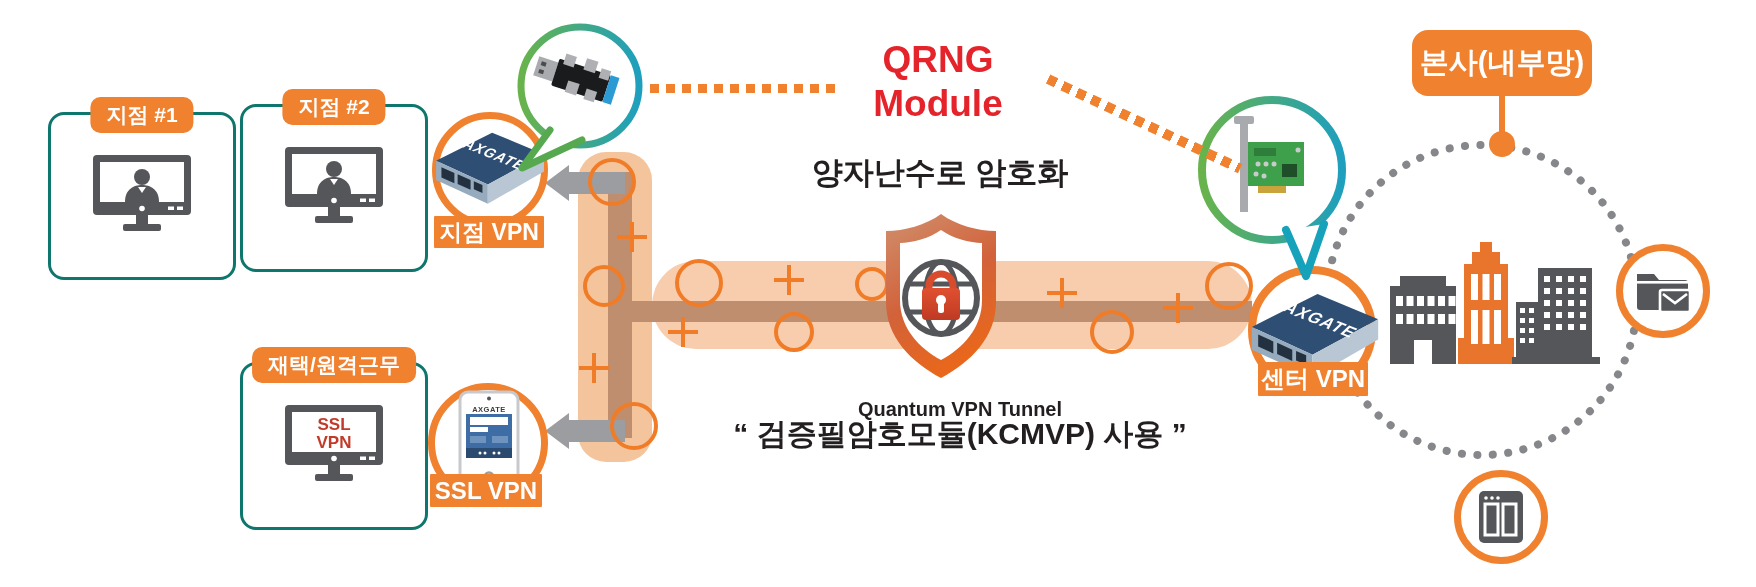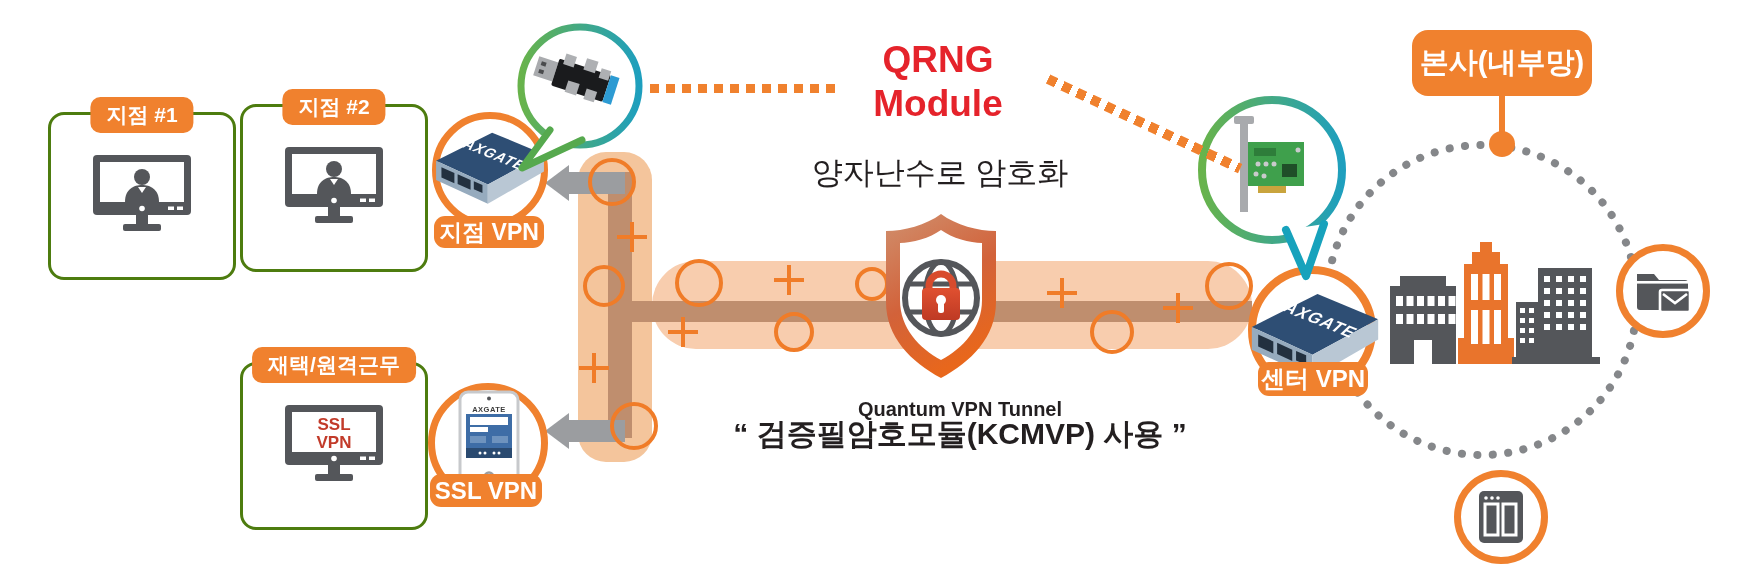--- a/index.html
+++ b/index.html
@@ -1,43 +1,43 @@
 <!DOCTYPE html>
 <html><head>
 <meta charset="utf-8">
 <style>
   html,body{margin:0;padding:0;background:#fff;}
   .stage{position:relative;width:1756px;height:587px;background:#ffffff;overflow:hidden;
          font-family:"Liberation Sans",sans-serif;color:#231F20;}
   .abs{position:absolute;}
   
-  .ubox{position:absolute;width:182px;height:162px;border:3px solid #4d7c0f;border-radius:16px;background:#fff;}
+  .ubox{position:absolute;width:182px;height:162px;border:3px solid #0f766e;border-radius:16px;background:#fff;}
   .tag{position:absolute;left:50%;top:-18px;transform:translateX(-50%);background:#F0812E;color:#fff;
        font-weight:700;font-size:21px;height:36px;line-height:36px;padding:0 16px;border-radius:10px;white-space:nowrap;}
   
   .vband{position:absolute;left:578px;top:152px;width:74px;height:310px;border-radius:28px;background:#F4C59C;}
   .hband{position:absolute;left:652px;top:261px;width:600px;height:88px;border-radius:44px;background:#F8CDAE;}
   .bstripe{position:absolute;background:#BF8E6E;}
   
   .ahead{position:absolute;width:0;height:0;border-top:18px solid transparent;border-bottom:18px solid transparent;border-right:24px solid #9B9DA0;}
   .ashaft{position:absolute;width:58px;height:22px;background:#9B9DA0;}
   
   .plus{position:absolute;width:30px;height:30px;}
   .plus::before{content:"";position:absolute;left:0;top:50%;margin-top:-2px;width:100%;height:4px;background:#F07C28;}
   .plus::after{content:"";position:absolute;top:0;left:50%;margin-left:-2px;width:4px;height:100%;background:#F07C28;}
   .ocircle{position:absolute;border:4px solid #F07C28;border-radius:50%;}
   
   .ring{position:absolute;border:7px solid #F0812E;border-radius:50%;background:#fff;box-sizing:border-box;}
   .nlabel{position:absolute;background:#F0812E;color:#fff;font-weight:700;display:flex;align-items:center;
-          justify-content:center;border-radius:11px;white-space:nowrap;}
+          justify-content:center;border-radius:1px;white-space:nowrap;}
   
   .dotline{position:absolute;height:9px;background:repeating-linear-gradient(90deg,#F0812E 0 9px,transparent 9px 16px);}
   
   .qrng{position:absolute;left:838px;top:38px;width:200px;text-align:center;color:#E5232B;font-size:37px;font-weight:700;line-height:1.18;}
-  .caption{position:absolute;left:780px;top:152px;width:320px;text-align:center;font-size:31px;font-weight:400;color:#231F20;}
+  .caption{position:absolute;left:780px;top:152px;width:320px;text-align:center;font-size:31px;font-weight:700;color:#231F20;}
   .ttitle{position:absolute;left:730px;top:398px;width:460px;text-align:center;font-size:20px;font-weight:700;color:#231F20;}
   .tsub{position:absolute;left:620px;top:414px;width:680px;text-align:center;font-size:30px;font-weight:700;color:#231F20;}
   .hq{position:absolute;left:1412px;top:30px;width:180px;height:66px;background:#F0812E;color:#fff;border-radius:16px;
       display:flex;align-items:center;justify-content:center;font-size:29px;font-weight:700;}
 </style>
 </head>
 <body>
 
 <div class="stage">
 

